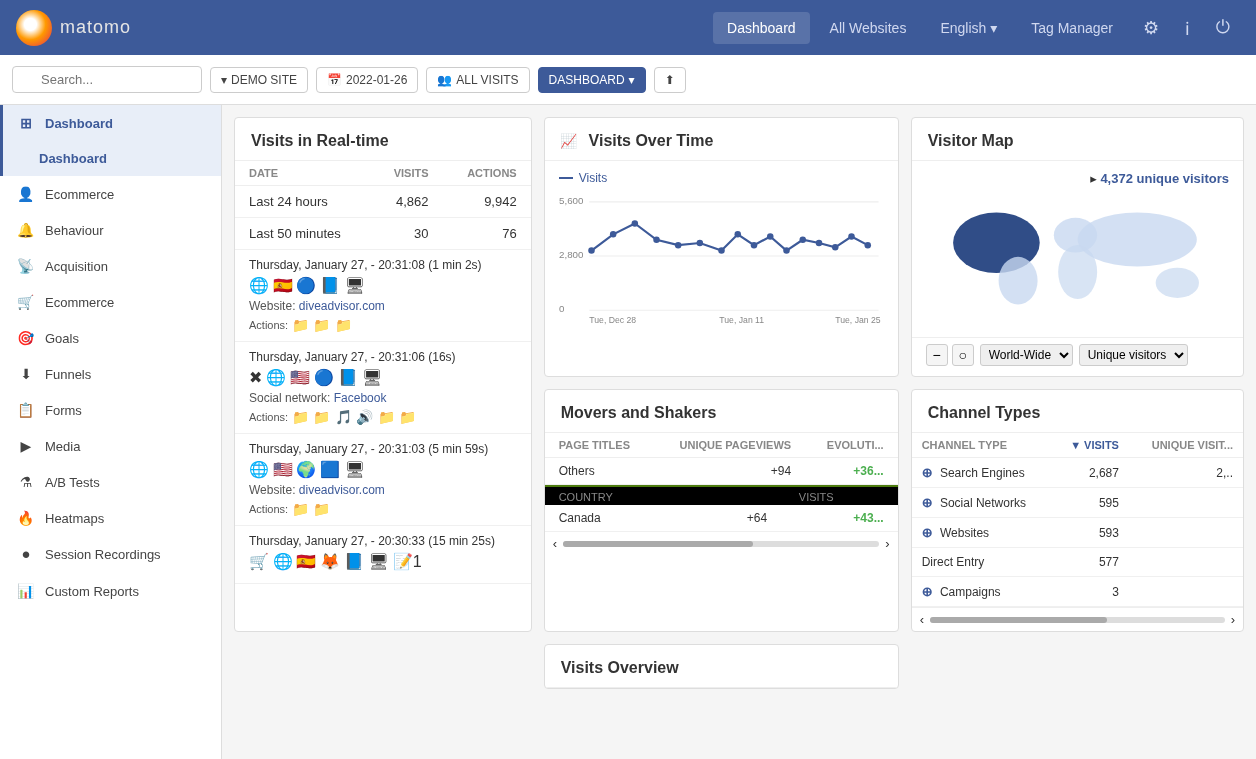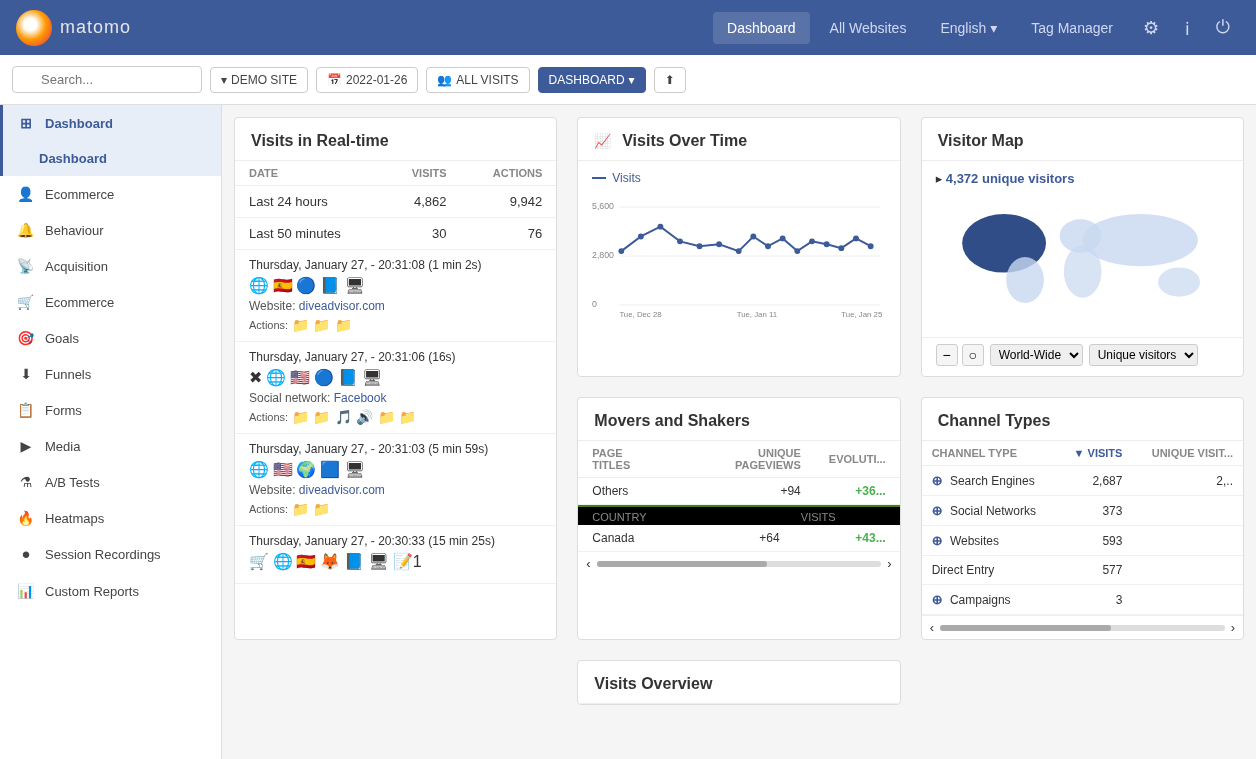--- a/index.html
+++ b/index.html
@@ -133,23 +133,23 @@
     .sidebar-item.sub { padding-left: 36px; font-size: 13px; color: #555; }
     .sidebar-item.sub.active { color: #3d5a99; font-weight: bold; }
     .sidebar-icon { font-size: 14px; width: 18px; text-align: center; flex-shrink: 0; }
 
     
     .content-area {
       flex: 1;
       overflow-y: auto;
       padding: 12px;
       display: grid;
-      grid-template-columns: 1fr 1fr 1fr;
+      grid-template-columns: 1fr;
       grid-template-rows: auto auto;
-      gap: 20px;
+      gap: 12px;
       align-content: start;
     }
 
     
     .card {
       background: #fff;
       border: 1px solid #ddd;
       border-radius: 4px;
       overflow: hidden;
     }
@@ -178,21 +178,21 @@
 
     
     .vot-card { grid-column: 2; grid-row: 1; }
     .chart-area { padding: 10px 14px 14px; }
     .chart-legend { display: flex; align-items: center; gap: 6px; font-size: 12px; color: #3d5a99; margin-bottom: 6px; }
     .legend-dot { width: 14px; height: 2px; background: #3d5a99; display: inline-block; }
     .chart-svg { width: 100%; height: 130px; }
 
     
     .vm-card { grid-column: 3; grid-row: 1; }
-    .vm-content { padding: 10px 14px; }
+    .vm-content { padding: 10px 14px; text-align: right; }
     .vm-unique { font-size: 13px; color: #333; margin-bottom: 8px; }
     .vm-unique span { color: #3d5a99; font-weight: bold; }
     .map-svg { width: 100%; height: 130px; }
     .vm-controls { display: flex; align-items: center; gap: 6px; padding: 6px 14px 10px; border-top: 1px solid #eee; }
     .vm-zoom { display: flex; gap: 4px; }
     .zoom-btn { border: 1px solid #ccc; background: #f5f5f5; width: 22px; height: 22px; display: flex; align-items: center; justify-content: center; font-size: 14px; cursor: pointer; border-radius: 3px; }
     .vm-select { border: 1px solid #ccc; border-radius: 3px; padding: 2px 4px; font-size: 12px; cursor: pointer; }
 
     
     .ms-card { grid-column: 2; grid-row: 2; }
@@ -570,21 +570,21 @@
               <span>Search Engines</span>
             </td>
             <td class="right">2,687</td>
             <td class="right">2,..</td>
           </tr>
           <tr>
             <td>
               <span class="ct-expand">⊕</span>
               <span>Social Networks</span>
             </td>
-            <td class="right">373</td>
+            <td class="right">595</td>
             <td class="right"></td>
           </tr>
           <tr>
             <td>
               <span class="ct-expand">⊕</span>
               <span>Websites</span>
             </td>
             <td class="right">593</td>
             <td class="right"></td>
           </tr>

